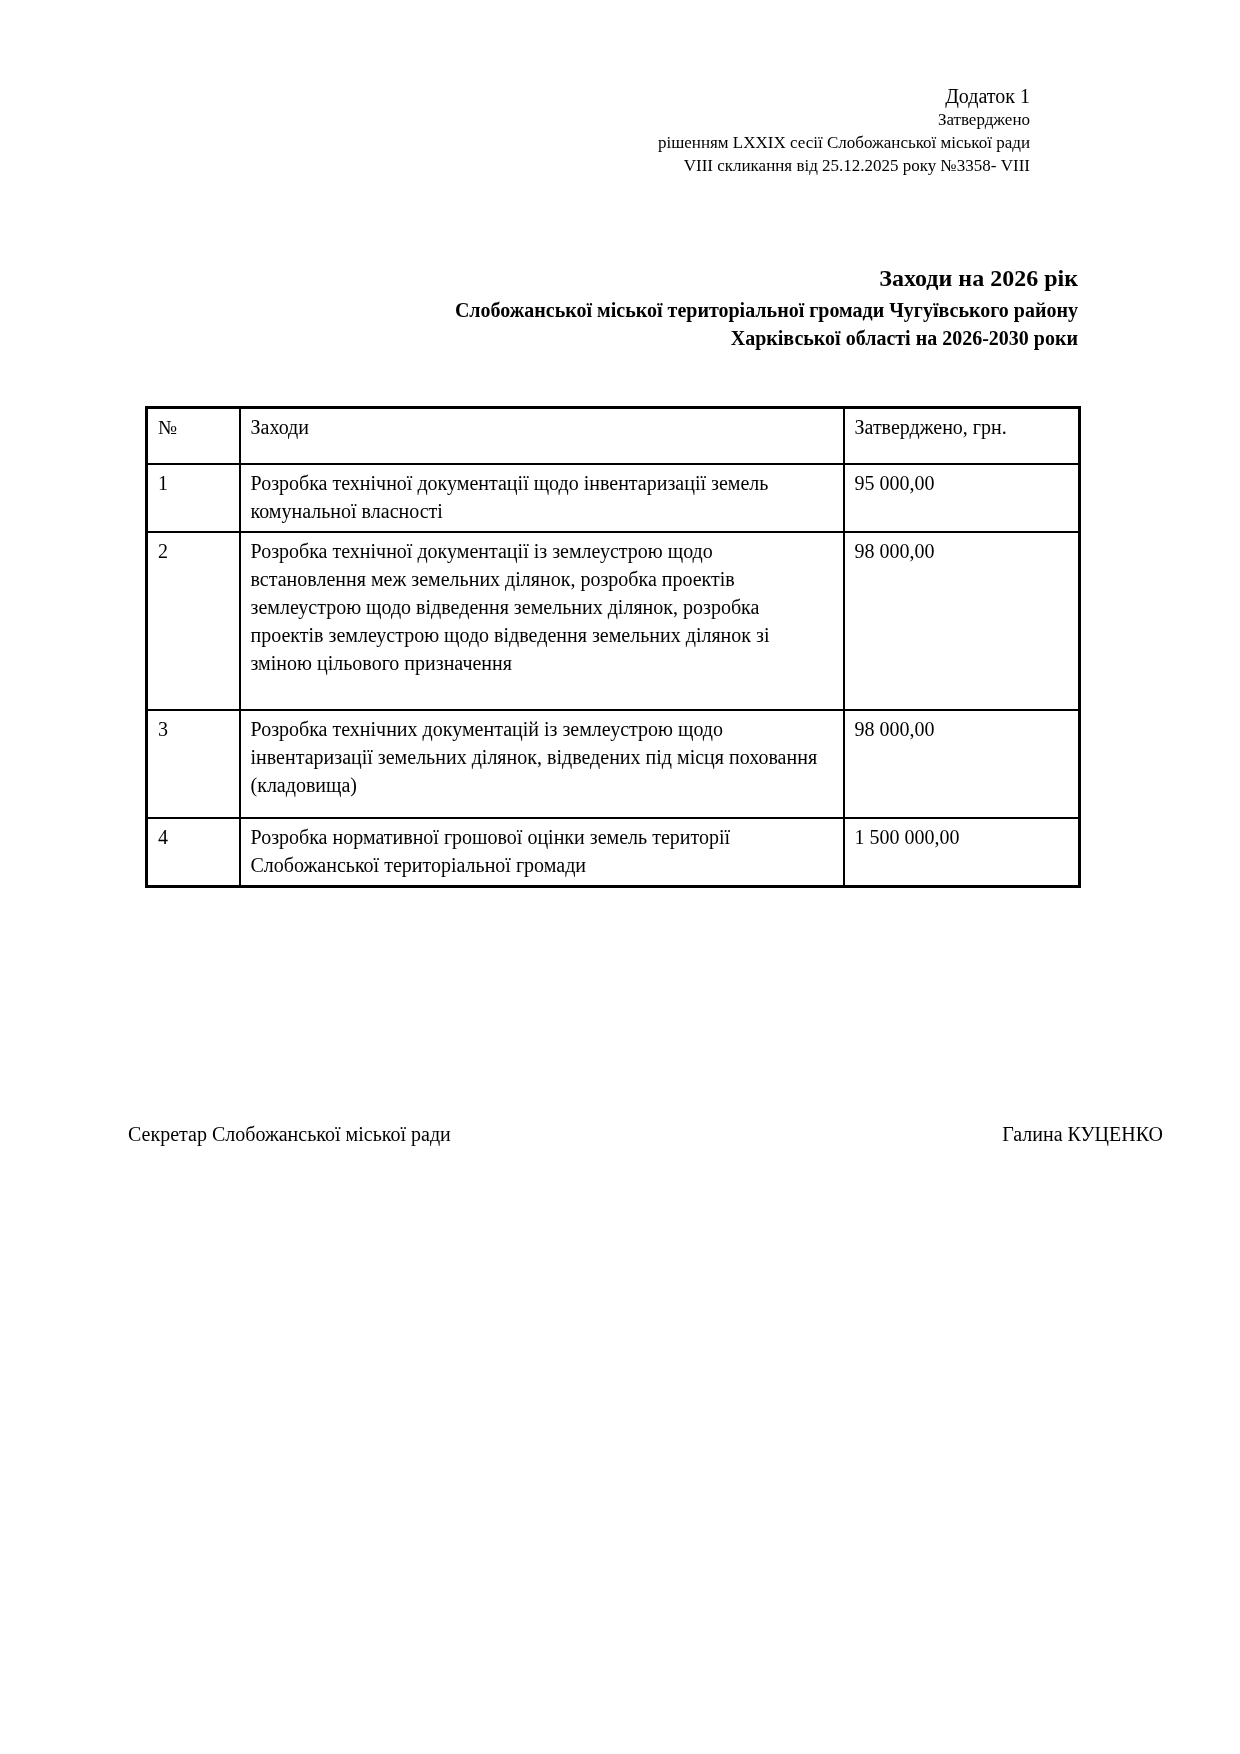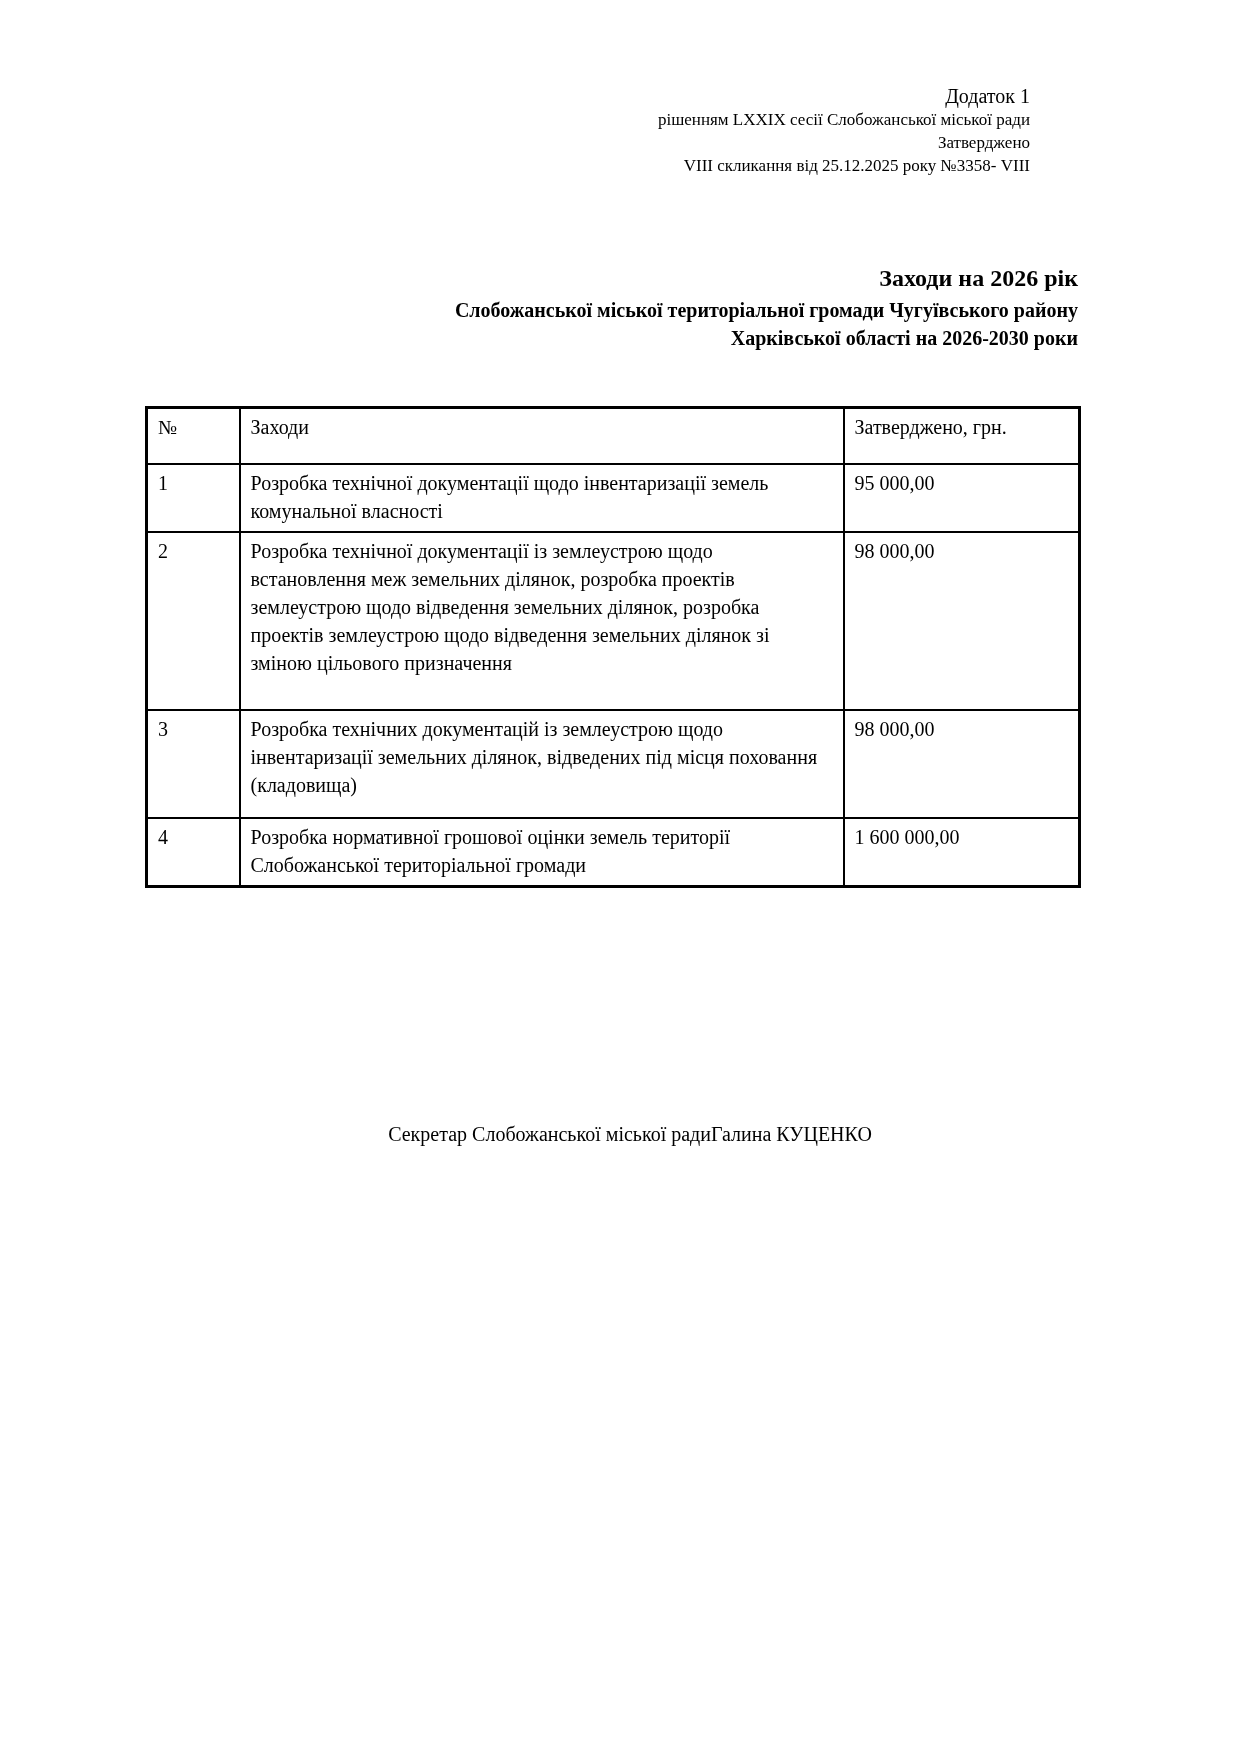--- a/index.html
+++ b/index.html
@@ -87,37 +87,37 @@
   tr.row-2 { height: 178px; }
   tr.row-3 { height: 108px; }
   tr.row-4 { height: 61px; }
   tr.total-row { height: 47px; }
   tr.total-row td { font-weight: bold; vertical-align: top; }
 
   
   .signature-row {
     margin-top: 233px;
     margin-left: 128px;
-    margin-right: 108px;
+    margin-right: 77px;
     display: flex;
-    justify-content: center;
+    justify-content: space-between;
     align-items: baseline;
     font-size: 20px;
     line-height: 26px;
   }
 </style>
 </head>
 <body>
 
 <div class="page">
 
   <div class="approval-block">
     <div class="first-line">Додаток 1</div>
+    <div>Затверджено</div>
     <div>рішенням LXXIX сесії Слобожанської міської ради</div>
-    <div>Затверджено</div>
     <div>VIII скликання від 25.12.2025 року №3358- VIII</div>
   </div>
 
   <div class="title-block">
     <h1 class="doc-title">Заходи на 2026 рік</h1>
     <div class="doc-subtitle">
       <div>Слобожанської міської територіальної громади Чугуївського району</div>
       <div>Харківської області на 2026-2030 роки</div>
     </div>
   </div>
@@ -147,21 +147,21 @@
         <td class="amount-cell">98 000,00</td>
       </tr>
       <tr class="row-3">
         <td class="num-cell">3</td>
         <td class="measure-cell">Розробка технічних документацій із землеустрою щодо інвентаризації земельних ділянок, відведених під місця поховання (кладовища)</td>
         <td class="amount-cell">98 000,00</td>
       </tr>
       <tr class="row-4">
         <td class="num-cell">4</td>
         <td class="measure-cell">Розробка нормативної грошової оцінки земель території Слобожанської територіальної громади</td>
-        <td class="amount-cell">1 600 000,00</td>
+        <td class="amount-cell">1 500 000,00</td>
       </tr>
     </tbody>
   </table>
 
   <div class="signature-row">
     <span>Секретар Слобожанської міської ради</span>
     <span>Галина КУЦЕНКО</span>
   </div>
 
 </div>

